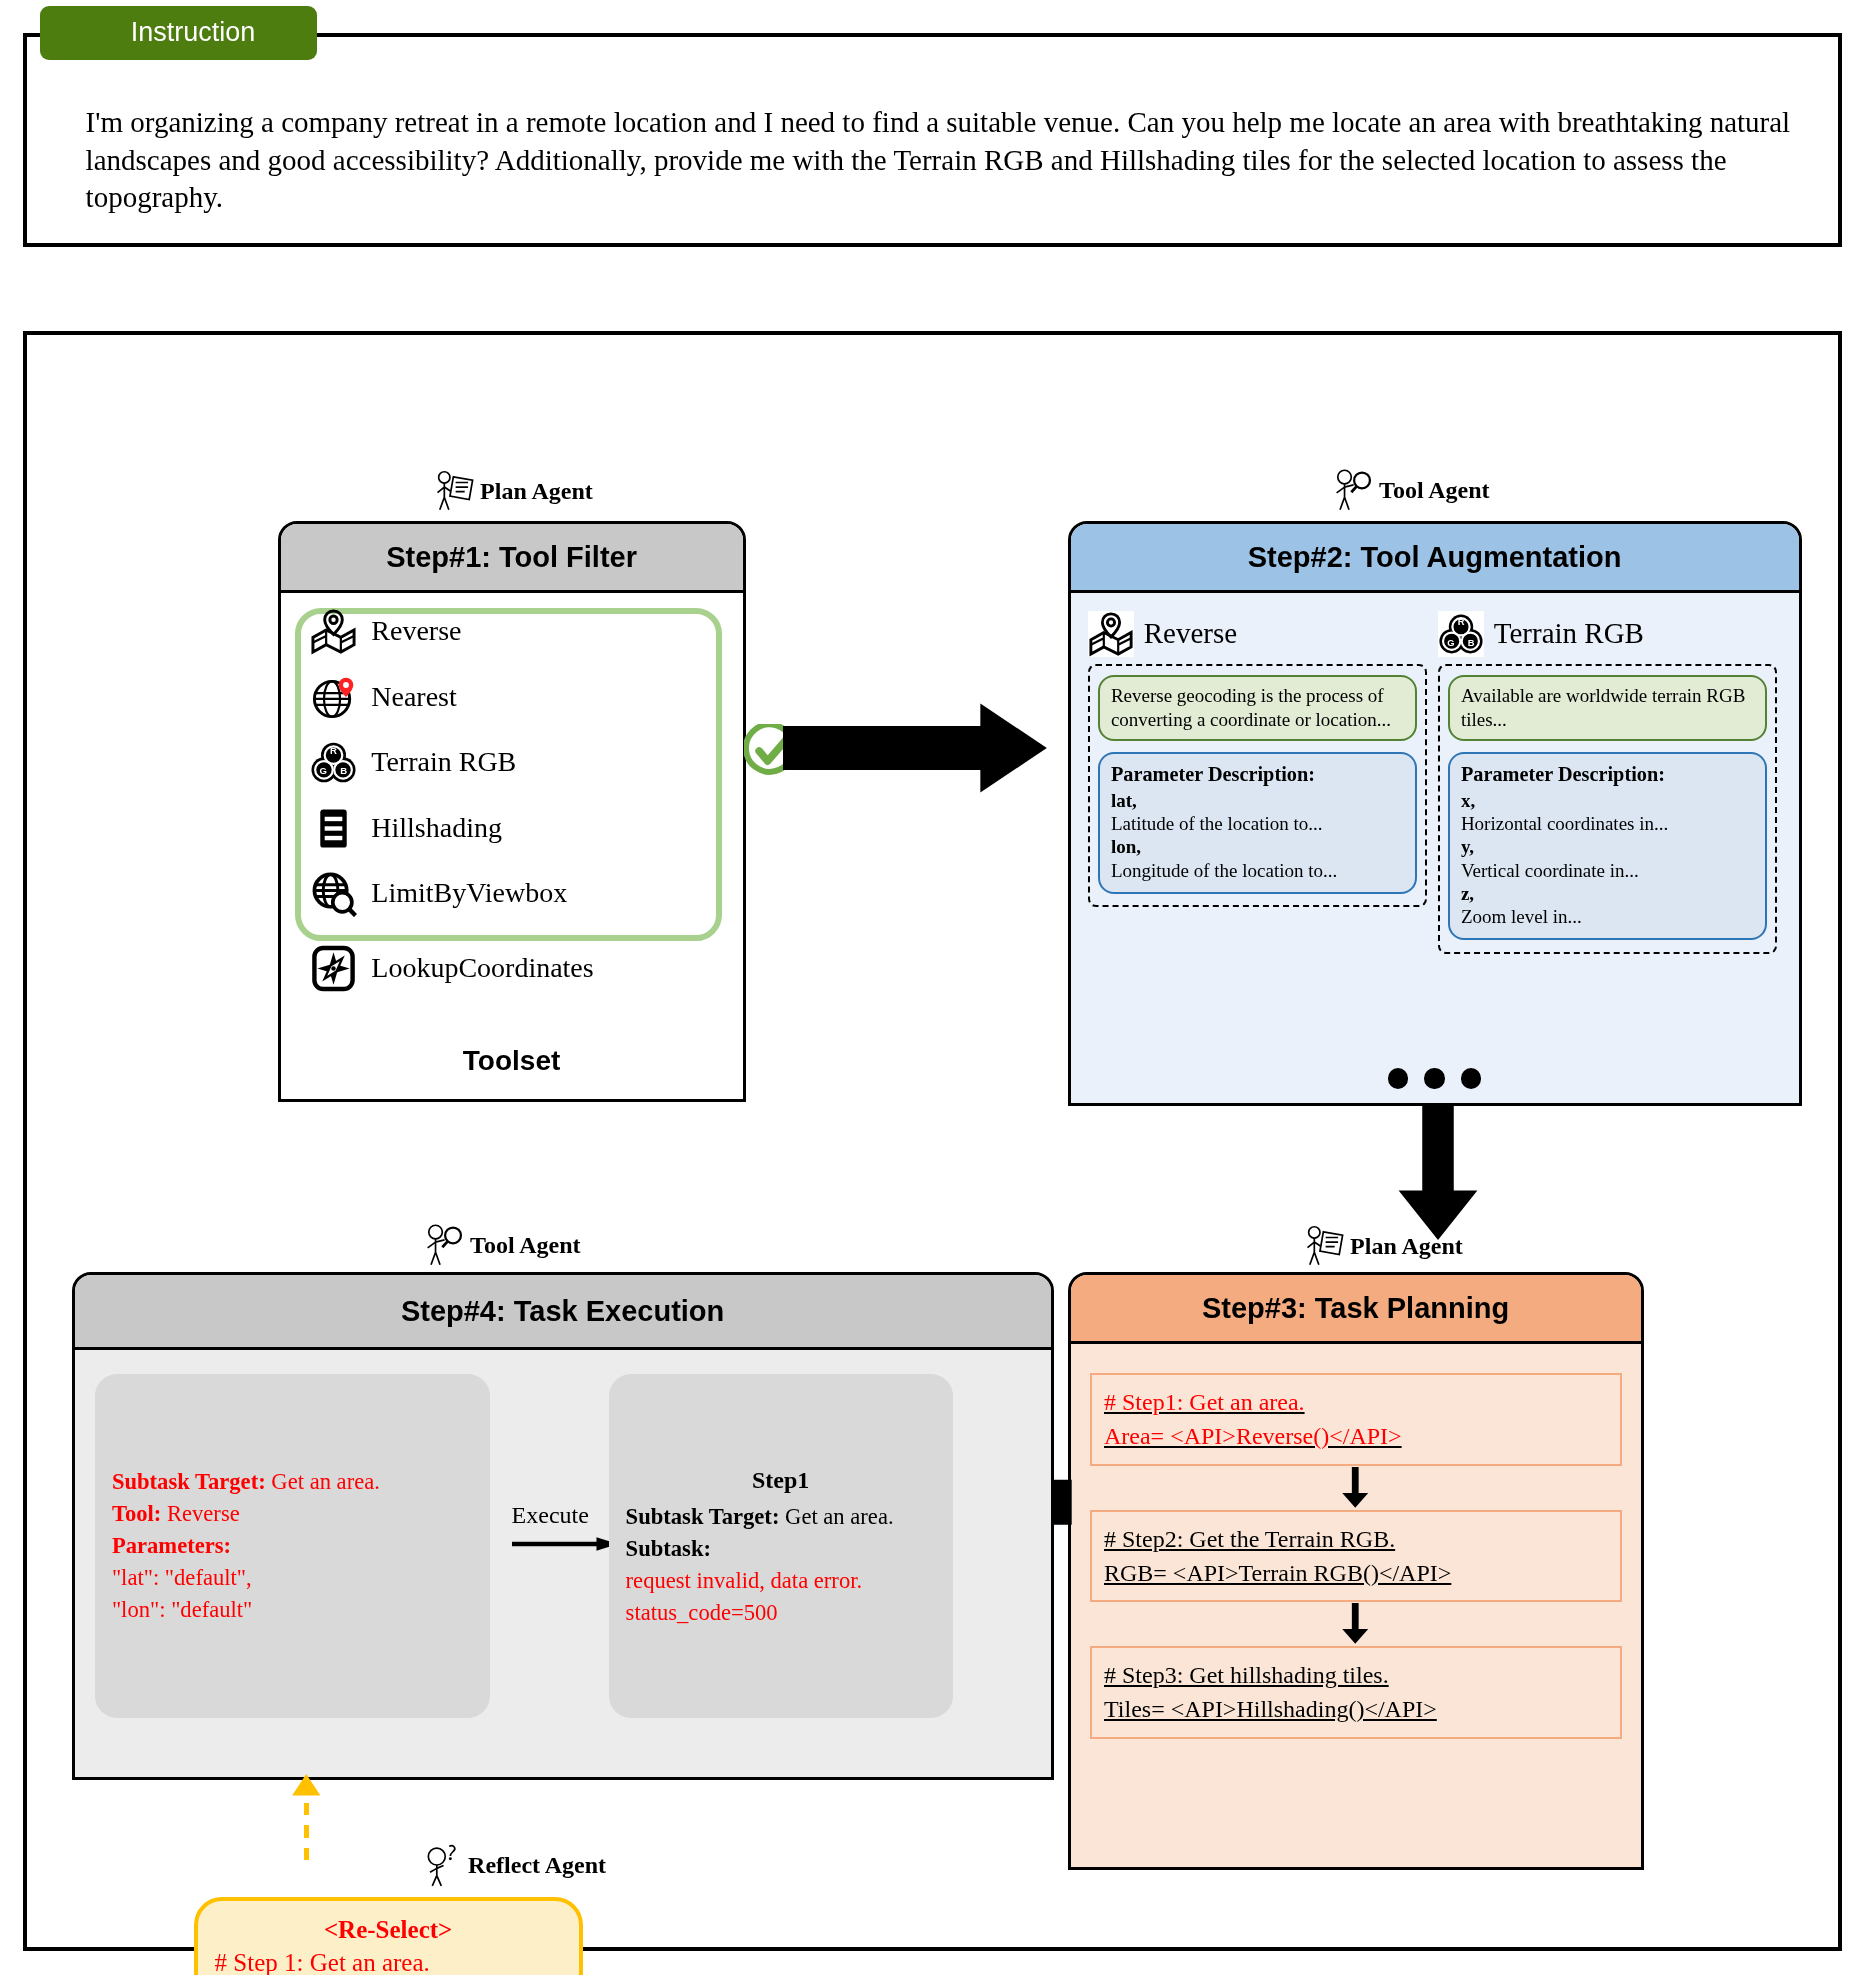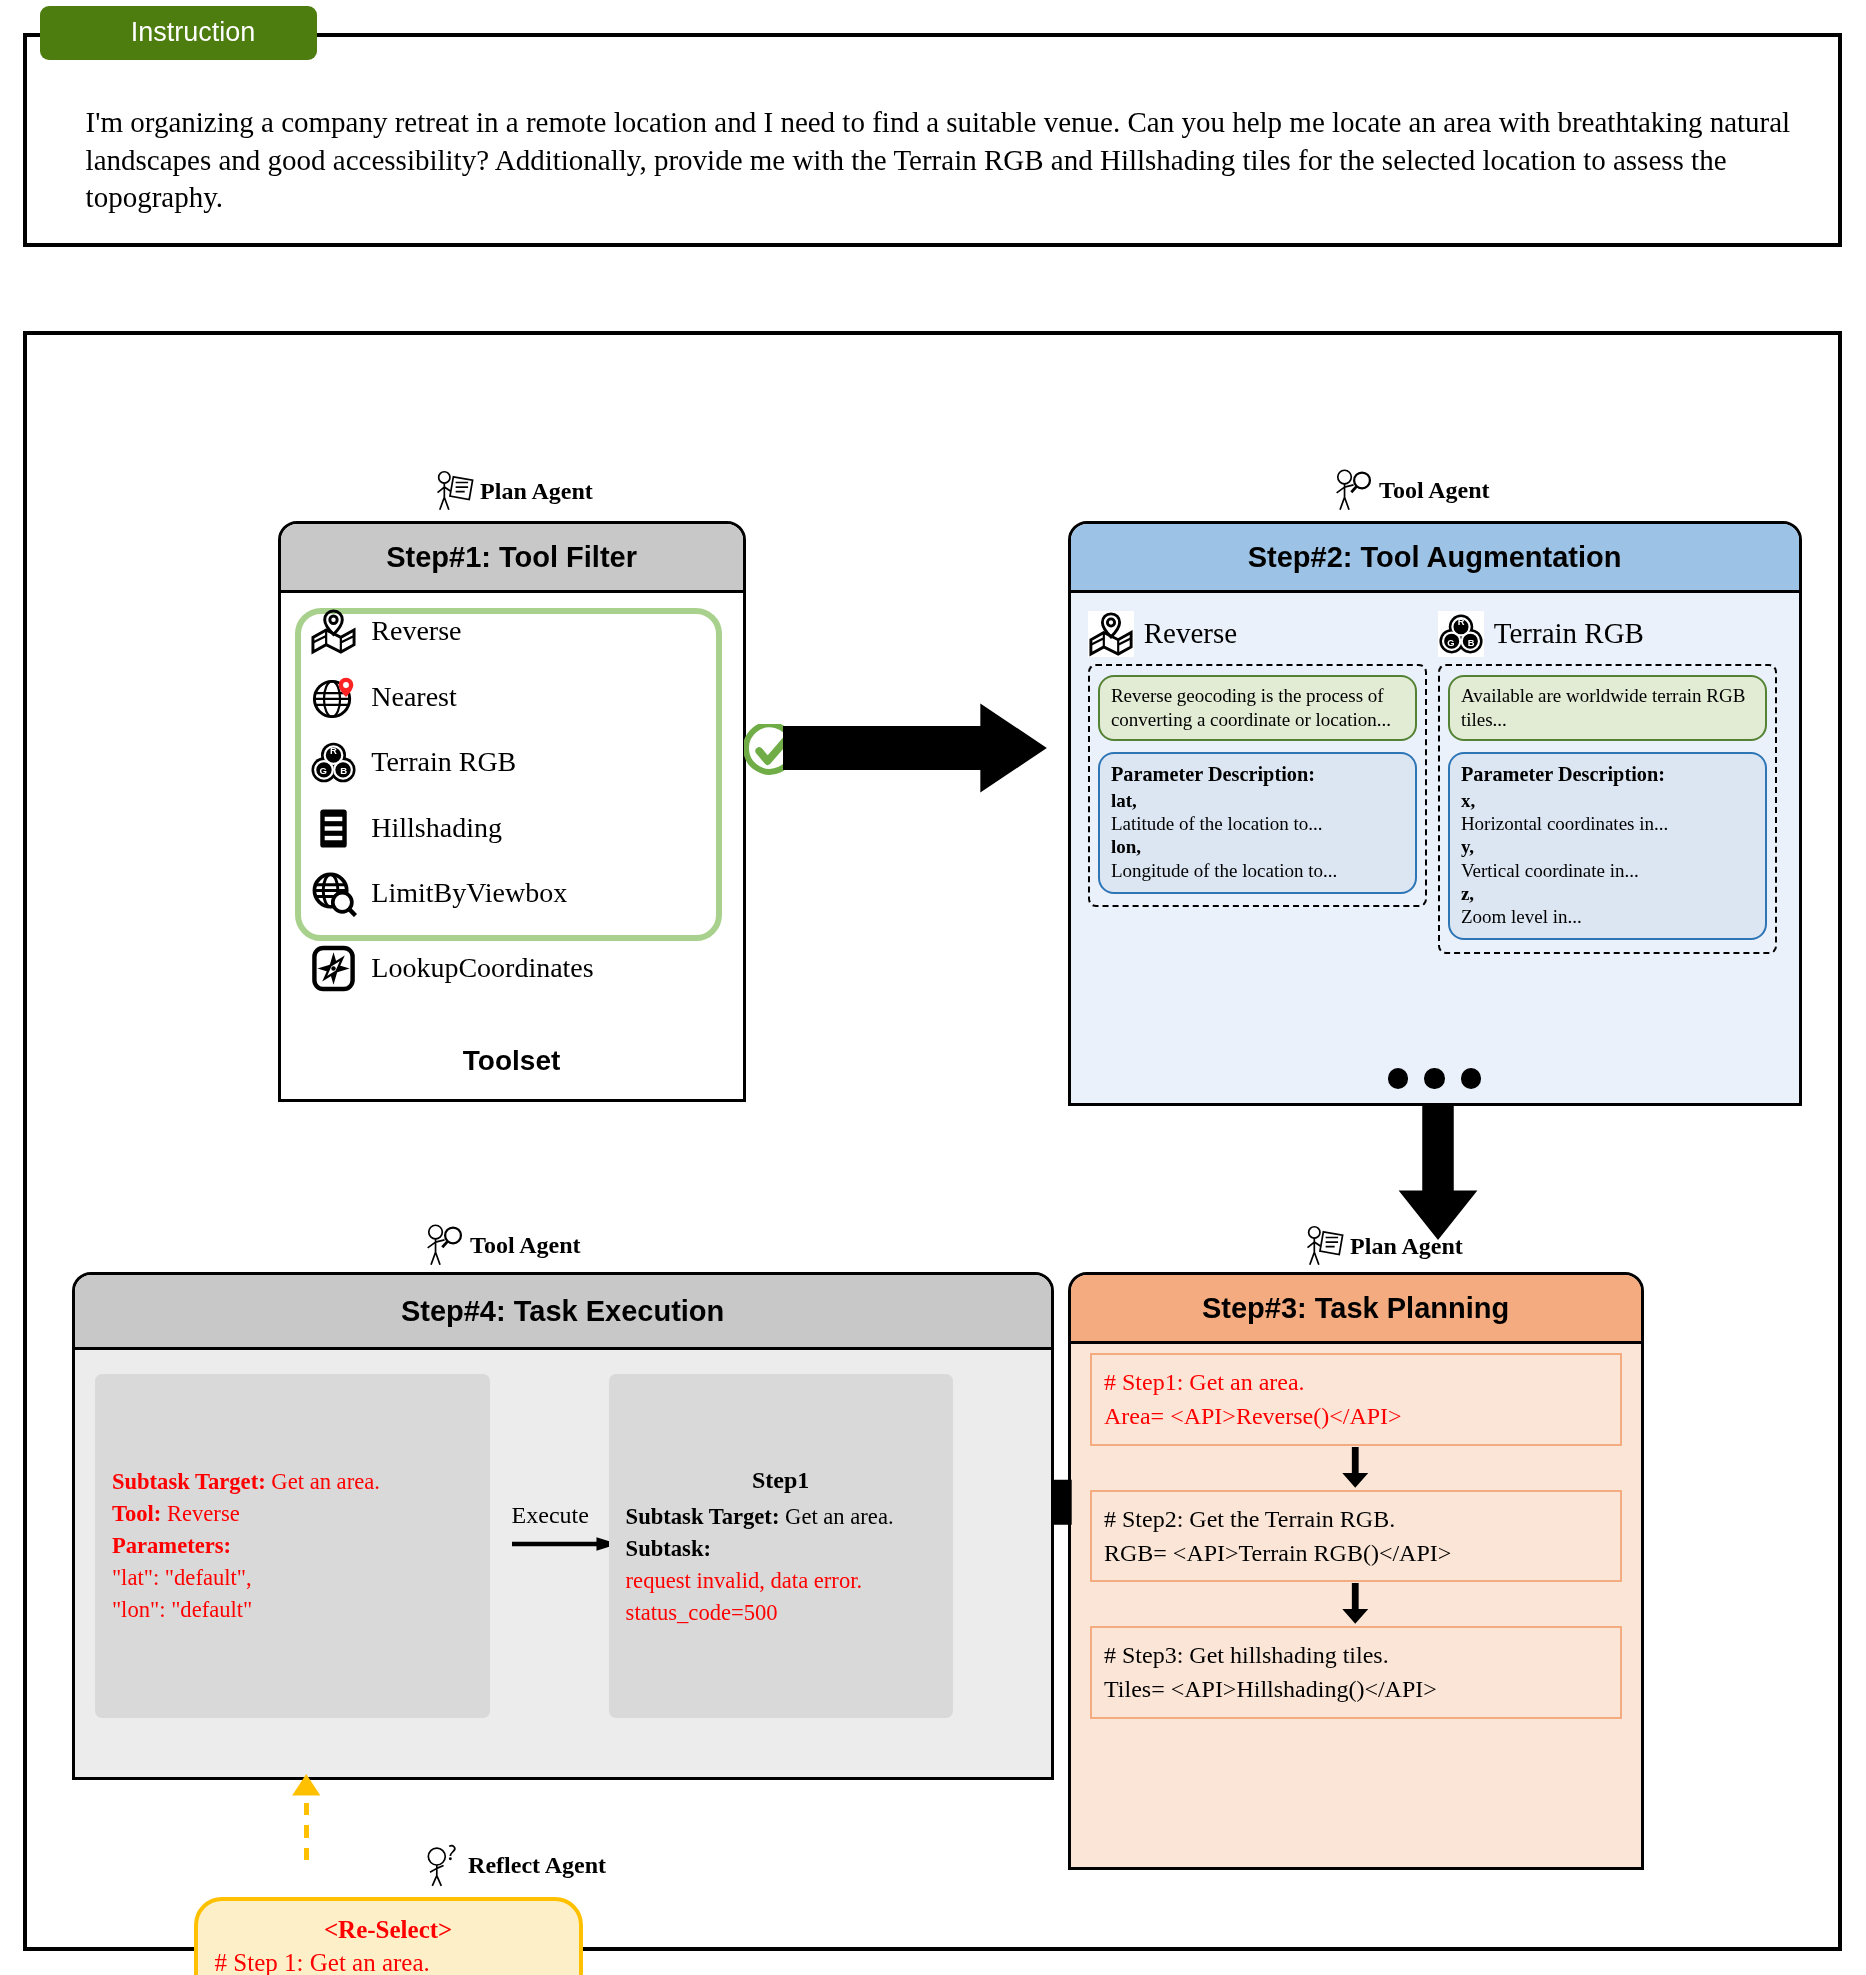--- a/index.html
+++ b/index.html
@@ -108,35 +108,35 @@
   .param-box .pdesc{display:block;}
   #ellipsis-dots{
     position:absolute;left:0;bottom:11.3px;width:100%;
     display:flex;align-items:center;justify-content:center;gap:16px;
   }
   #ellipsis-dots i{width:20.3px;height:20.3px;border-radius:50%;background:#000;display:block;}
 
   
   #step3{left:1041px;top:937px;width:576px;height:598px;background:#fbe5d6;}
   #step3 .step-head{height:69px;background:#f4ab7f;font-size:29px;border-radius:16px 16px 0 0;}
-  #step3-body{position:relative;height:calc(100% - 72px);padding:9px 19px;box-sizing:border-box;}
+  #step3-body{position:relative;height:calc(100% - 72px);padding:29px 19px;box-sizing:border-box;text-decoration:underline;}
   .plan-block{
     background:#fbe5d6;border:2.3px solid #f4ab7f;box-sizing:border-box;
     padding:10.2px 12.4px;font-size:24px;line-height:1.42;color:#000;
   }
   .plan-block.red{color:#ff0000;}
   .plan-arrow{height:44px;display:flex;align-items:center;justify-content:center;}
   .plan-arrow svg{display:block;}
 
   
   #step4{left:45px;top:937px;width:982px;height:508px;background:#ececec;}
   #step4 .step-head{height:75px;background:#c8c8c8;font-size:29px;border-radius:16px 16px 0 0;}
   #step4-body{position:relative;height:calc(100% - 72px);}
   .exec-card{
-    position:absolute;top:24px;background:#d9d9d9;border-radius:7px;box-sizing:border-box;
+    position:absolute;top:24px;background:#d9d9d9;border-radius:22px;box-sizing:border-box;
     padding:14.7px 17px;font-size:22.6px;line-height:1.42;color:#000;
   }
   #exec-left{left:20.3px;width:395px;height:344px;display:flex;flex-direction:column;justify-content:center;}
   #exec-right{left:534px;width:344px;height:344px;display:flex;flex-direction:column;justify-content:center;}
   .red{color:#ff0000;}
   .bold{font-weight:bold;}
   #execute-arrow{
     position:absolute;left:437px;top:152px;width:113px;
     display:flex;flex-direction:column;gap:3.4px;
   }

